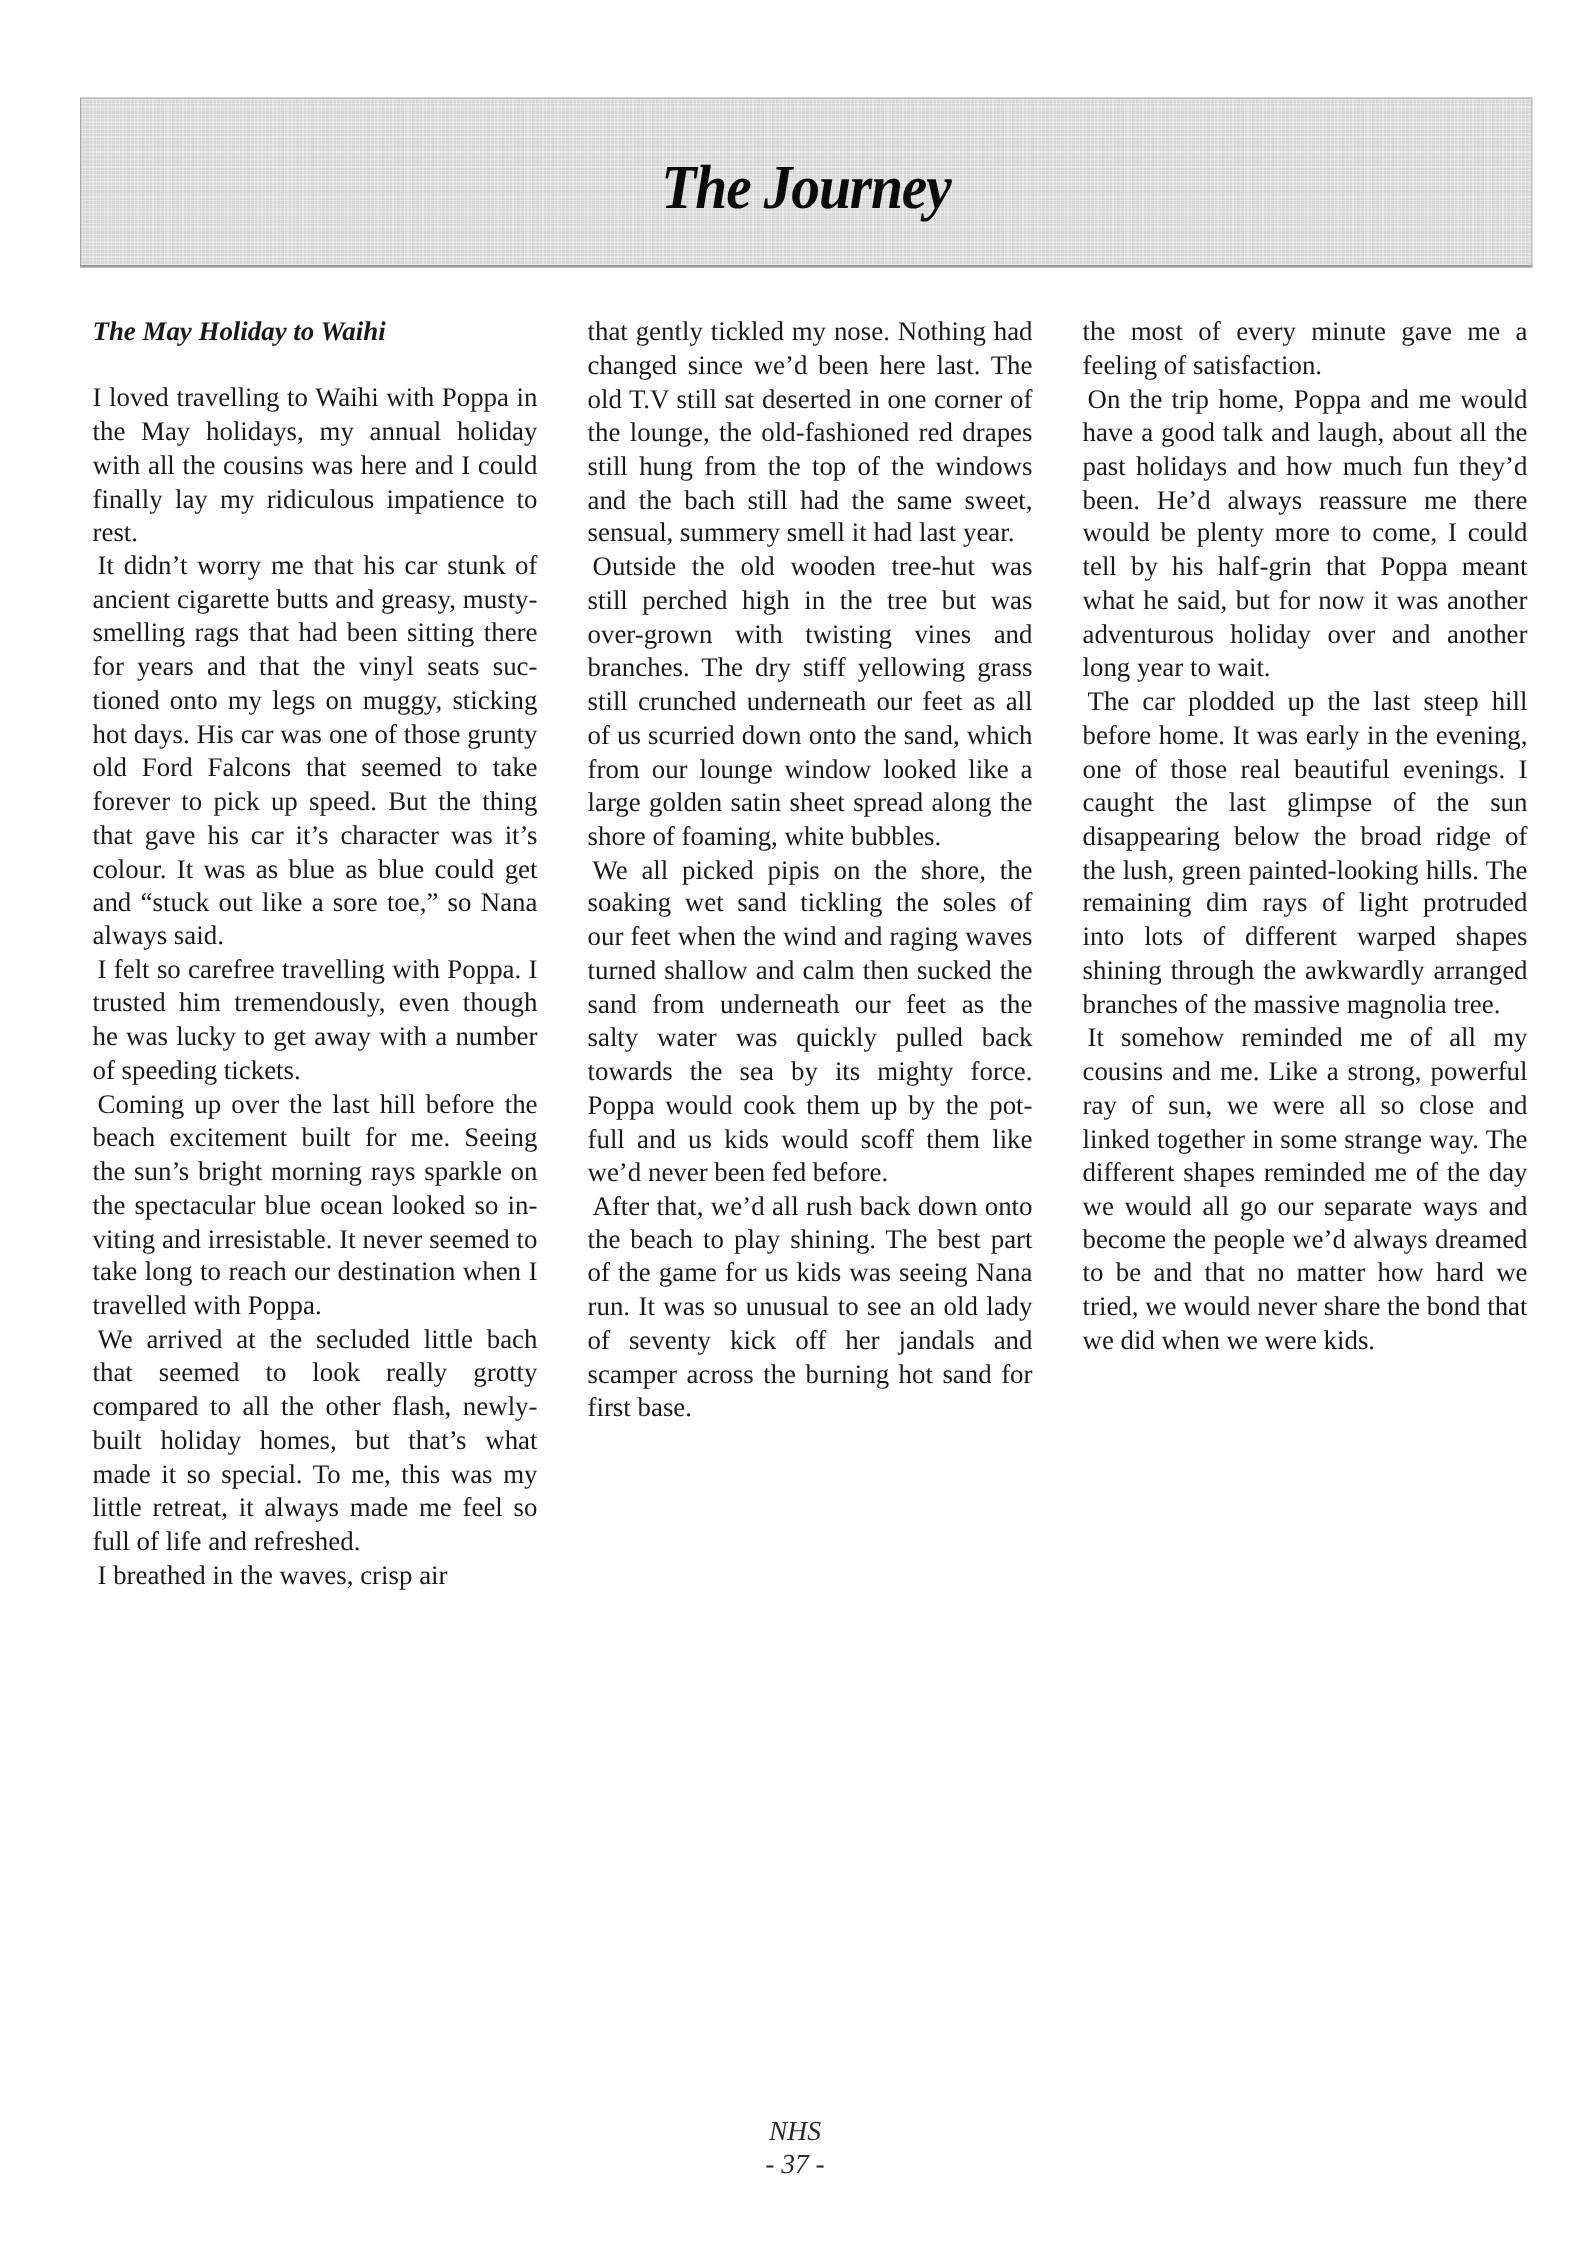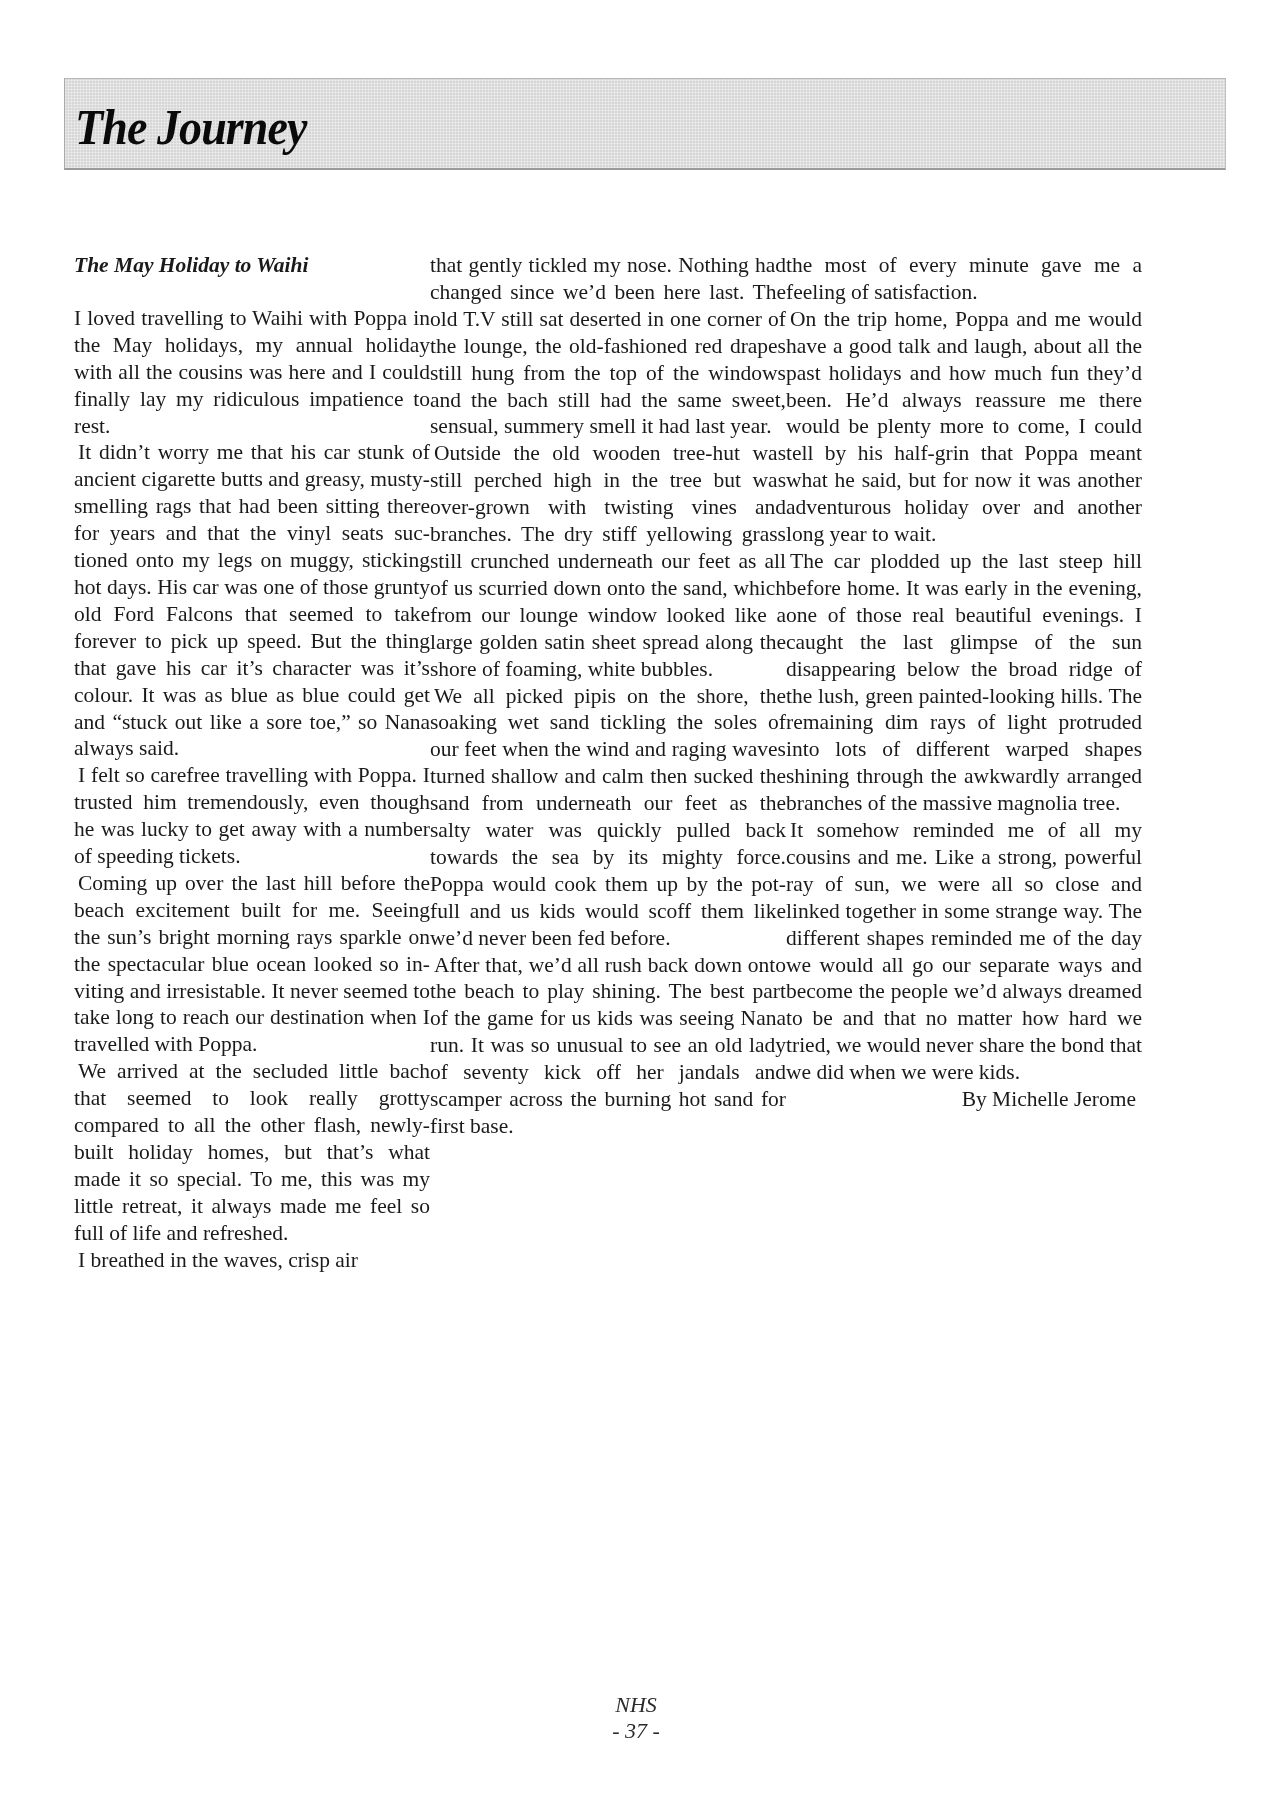--- a/index.html
+++ b/index.html
@@ -13,49 +13,51 @@
     position: relative;
     overflow: hidden;
     font-family: "Liberation Serif", "DejaVu Serif", serif;
     color: #1a1a1a;
   }
   .banner {
     position: absolute;
     left: 64px;
     top: 78px;
     width: 1162px;
-    height: 92px;
+    height: 136px;
     background-color: #d6d6d6;
     background-image:
       repeating-linear-gradient(0deg, rgba(255,255,255,0.35) 0px, rgba(255,255,255,0.35) 1px, transparent 1px, transparent 3px),
       repeating-linear-gradient(90deg, rgba(255,255,255,0.35) 0px, rgba(255,255,255,0.35) 1px, transparent 1px, transparent 3px);
     border-top: 1px solid #b8b8b8;
     border-left: 1px solid #a8a8a8;
     border-bottom: 2px solid #9a9a9a;
     border-right: 1px solid #c0c0c0;
     box-sizing: border-box;
     display: flex;
     align-items: center;
+    justify-content: center;
   }
   .banner-title {
     font-family: "Liberation Serif", "DejaVu Serif", serif;
     font-style: italic;
     font-weight: bold;
     font-size: 50px;
     letter-spacing: -1px;
     color: #0a0a0a;
     margin-top: 6px;
     transform: scaleX(0.92);
   }
   .columns {
     position: absolute;
     top: 252px;
     left: 74px;
     width: 1148px;
     display: flex;
+    justify-content: space-between;
   }
   .col {
     width: 356px;
     font-size: 21.5px;
     line-height: 26.9px;
     text-align: justify;
     hyphens: manual;
   }
   .col p {
     margin: 0;
@@ -115,20 +117,19 @@
     <p>Outside the old wooden tree-hut was still perched high in the tree but was over-grown with twisting vines and branches. The dry stiff yellowing grass still crunched un­derneath our feet as all of us scur­ried down onto the sand, which from our lounge window looked like a large golden satin sheet spread along the shore of foam­ing, white bubbles.</p>
     <p>We all picked pipis on the shore, the soaking wet sand tickling the soles of our feet when the wind and raging waves turned shallow and calm then sucked the sand from underneath our feet as the salty water was quickly pulled back towards the sea by its mighty force. Poppa would cook them up by the pot-full and us kids would scoff them like we’d never been fed before.</p>
     <p>After that, we’d all rush back down onto the beach to play shining. The best part of the game for us kids was seeing Nana run. It was so unusual to see an old lady of seventy kick off her jandals and scamper across the burning hot sand for first base.</p>
   </div>
 
   <div class="col">
     <p class="cont">the most of every minute gave me a feeling of satisfaction.</p>
     <p>On the trip home, Poppa and me would have a good talk and laugh, about all the past holidays and how much fun they’d been. He’d always reassure me there would be plenty more to come, I could tell by his half-grin that Poppa meant what he said, but for now it was another adventur­ous holiday over and another long year to wait.</p>
     <p>The car plodded up the last steep hill before home. It was early in the evening, one of those real beautiful evenings. I caught the last glimpse of the sun disappear­ing below the broad ridge of the lush, green painted-looking hills. The remaining dim rays of light protruded into lots of different warped shapes shining through the awkwardly arranged branches of the massive magnolia tree.</p>
     <p>It somehow reminded me of all my cousins and me. Like a strong, powerful ray of sun, we were all so close and linked to­gether in some strange way. The different shapes  reminded me of the day we would all go our sepa­rate ways and become the people we’d always dreamed to be and that no matter how hard we tried, we would never share the bond that we did when we were kids.</p>
-    <p class="byline">By Michelle Jerome</p>
   </div>
 </div>
 
 <div class="footer">
   <div>NHS</div>
   <div>- 37 -</div>
 </div>
 
 </body></html>

